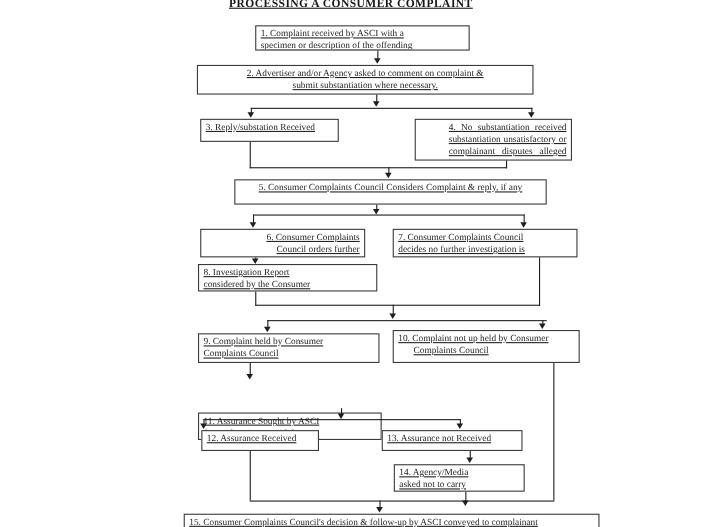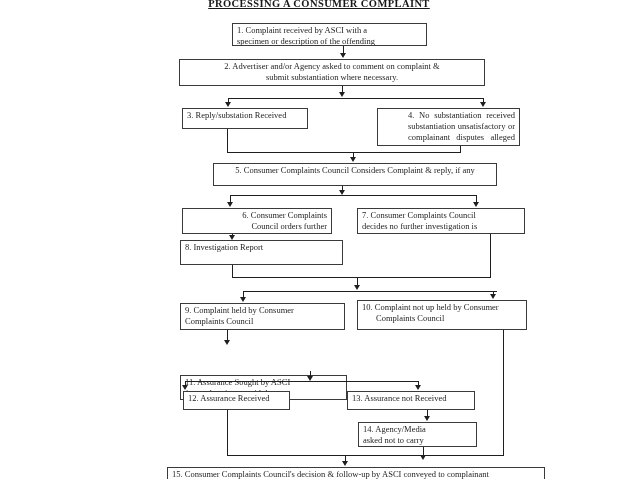--- a/index.html
+++ b/index.html
@@ -20,21 +20,21 @@
   }
   .node{
     position:absolute;
     border:1px solid #3a3a3a;
     background:#fff;
     font-size:8.5px;line-height:11px;
     padding:1px 4px;
     overflow:hidden;
     box-sizing:border-box;
   }
-  .node span{display:block;}
+  .node span{display:block;text-decoration:underline;}
   .node.center{text-align:center;}
   .node.justify span{text-align:justify;text-align-last:justify;}
   .node .indent{padding-left:14px;}
   .nowrap span{white-space:nowrap;}
   .vline{position:absolute;width:1px;background:#1f1f1f;}
   .hline{position:absolute;height:1px;background:#1f1f1f;}
   .ah{
     position:absolute;width:0;height:0;
     border-left:3px solid transparent;
     border-right:3px solid transparent;
@@ -105,20 +105,21 @@
   <div class="node" style="left:357px;top:208px;width:168px;height:26px;">
     <span>7. Consumer Complaints Council</span>
     <span>decides no further investigation is</span>
   </div>
 
   <div class="vline" style="left:232px;top:234px;height:2px;"></div>
   <div class="ah" style="left:229px;top:235px;"></div>
 
   <div class="node" style="left:180px;top:240px;width:163px;height:25px;">
     <span>8. Investigation Report</span>
+    <span>considered by the Consumer</span>
   </div>
 
   <div class="vline" style="left:232px;top:265px;height:13px;"></div>
   <div class="vline" style="left:490px;top:234px;height:44px;"></div>
   <div class="hline" style="left:232px;top:277px;width:259px;"></div>
   <div class="vline" style="left:357px;top:277px;height:9px;"></div>
   <div class="ah" style="left:354px;top:285px;"></div>
   <div class="hline" style="left:243px;top:291px;width:254px;"></div>
   <div class="vline" style="left:243px;top:291px;height:7px;"></div>
   <div class="ah" style="left:240px;top:297px;"></div>

